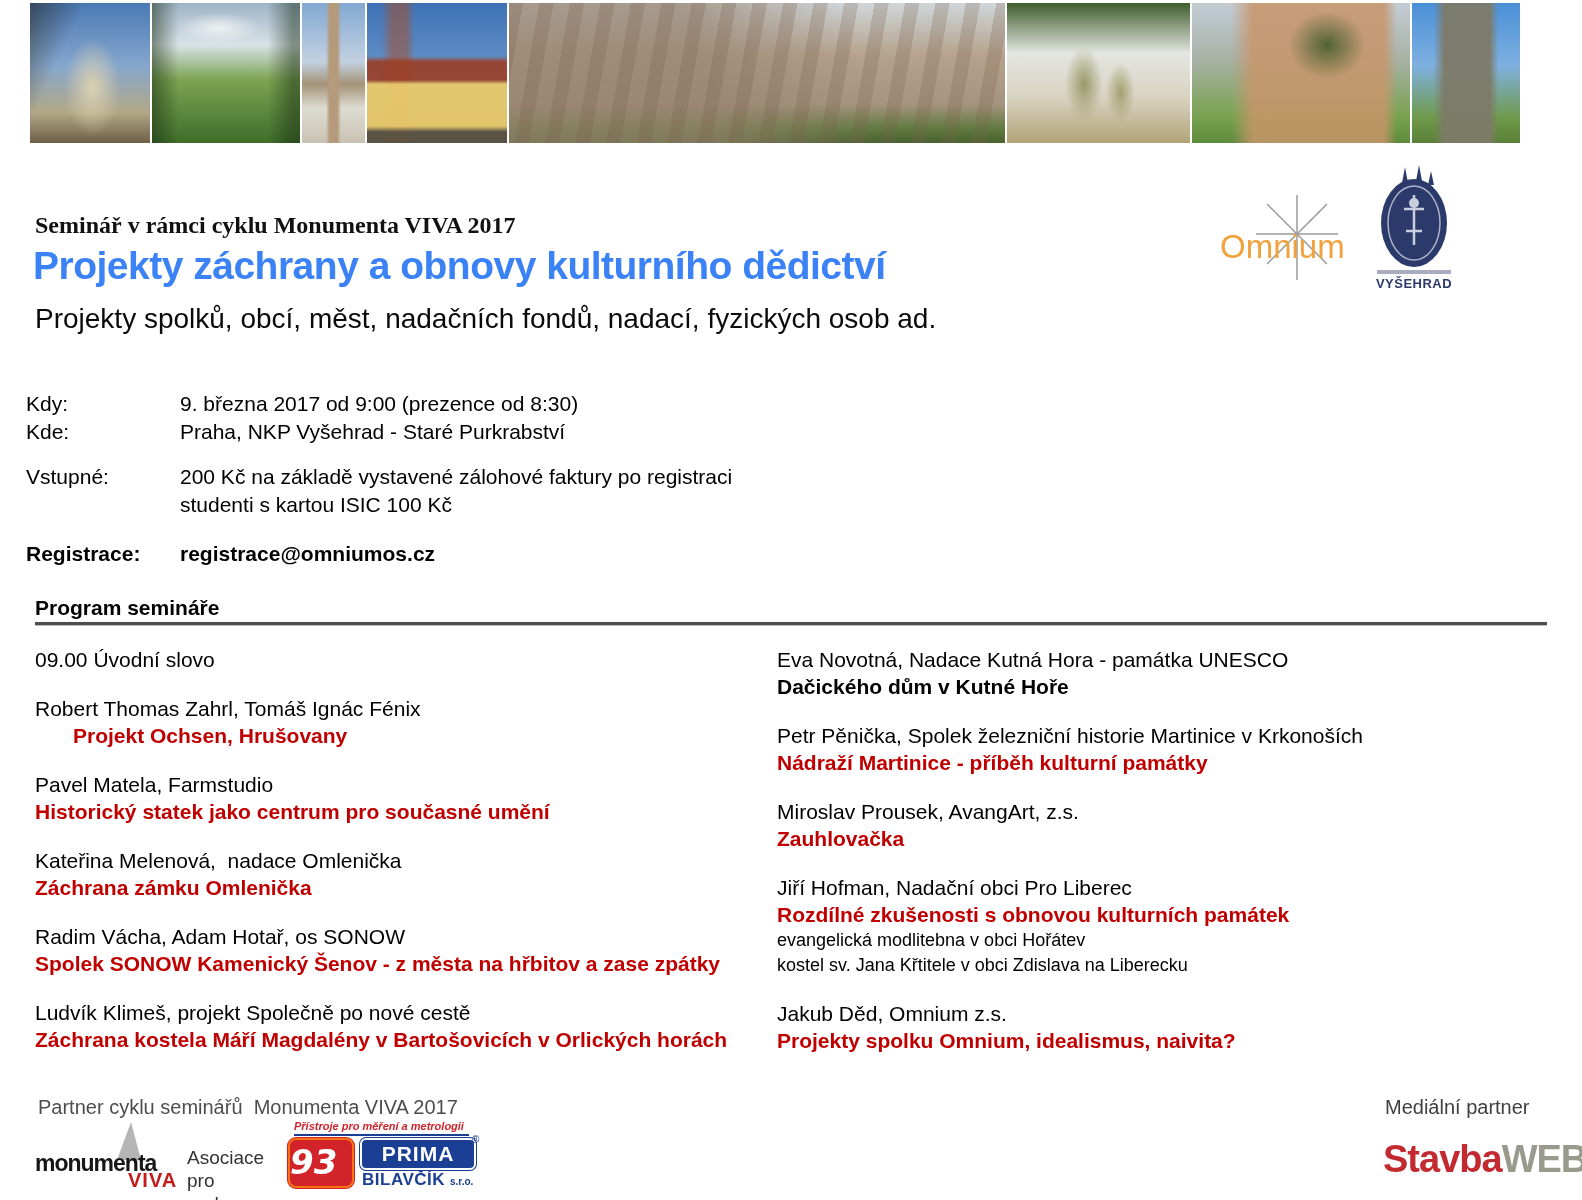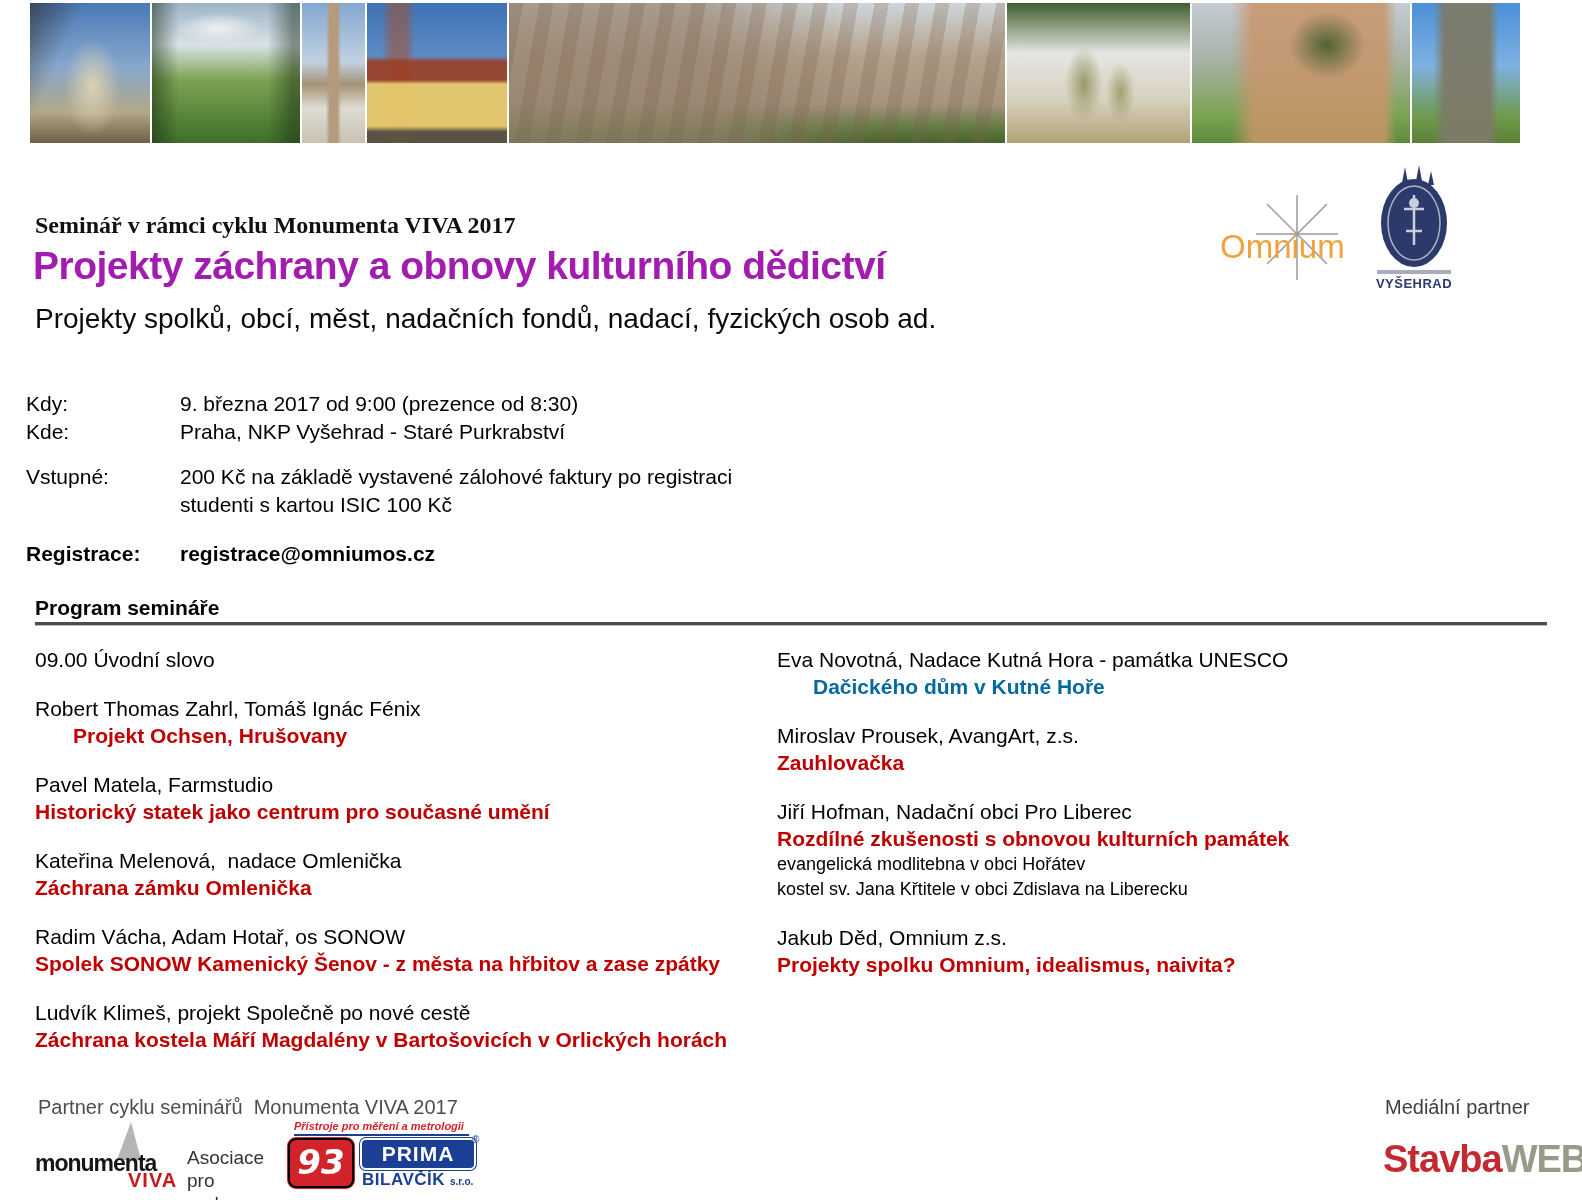--- a/index.html
+++ b/index.html
@@ -84,22 +84,22 @@
   .monviva .shape{position:absolute;left:82px;top:-14px;width:0;height:0;
     border-left:14px solid transparent;border-right:10px solid transparent;border-bottom:38px solid #b5b5b5;}
   .monviva .mword{position:absolute;left:0;top:14px;font-size:23px;font-weight:bold;letter-spacing:-1px;color:#161616;}
   .monviva .vword{position:absolute;left:93px;top:33px;font-size:20px;font-weight:bold;letter-spacing:1px;}
   .monviva .caption{position:absolute;left:152px;top:10px;font-size:19px;line-height:23px;color:#333;}
 
   .prima{position:absolute;left:288px;top:1120px;width:195px;height:75px;}
   .prima .tagline{position:absolute;left:6px;top:0;font-size:11px;font-weight:bold;font-style:italic;
     border-bottom:2px solid #1b3f94;padding-bottom:2px;width:175px;}
   .prima .pb{position:absolute;left:0;top:18px;width:62px;height:46px;border-radius:8px;
-    background:#d2232a;border:2px solid #000000;box-shadow:0 0 0 1px #d2232a;
-    color:#fff;font-size:34px;font-weight:bold;font-style:italic;text-align:center;line-height:44px;
+    background:#d2232a;border:2px solid #f97316;box-shadow:0 0 0 1px #d2232a;
+    color:#fff;font-size:34px;font-weight:bold;font-style:italic;line-height:44px;
     font-family:"DejaVu Sans", sans-serif;}
   .prima .name-box{position:absolute;left:72px;top:18px;width:112px;height:28px;border-radius:6px;
     background:#1b3f94;border:2px solid #fff;box-shadow:0 0 0 1px #1b3f94;
     color:#fff;font-size:21px;font-weight:bold;letter-spacing:1px;text-align:center;line-height:27px;}
   .prima .reg{position:absolute;left:184px;top:14px;font-size:10px;color:#1b3f94;}
   .prima .sub{position:absolute;left:74px;top:50px;font-size:17px;font-weight:bold;color:#1b3f94;letter-spacing:.5px;}
   .prima .sub2{position:absolute;left:162px;top:56px;font-size:10px;font-weight:bold;color:#1b3f94;}
 
   .stavbaweb{position:absolute;left:1383px;top:1138px;font-size:38px;font-weight:bold;letter-spacing:-1px;}
 </style>
@@ -111,21 +111,21 @@
   <div class="photo photo-wetland"></div>
   <div class="photo photo-wintercolumn"></div>
   <div class="photo photo-church"></div>
   <div class="photo photo-ruin"></div>
   <div class="photo photo-gravestones"></div>
   <div class="photo photo-castle"></div>
   <div class="photo photo-monument"></div>
 </div>
 
 <div class="series pre">Seminář v rámci cyklu Monumenta VIVA 2017</div>
-<div class="main-title pre" style="color:#a21caf;">Projekty záchrany a obnovy kulturního dědictví</div>
+<div class="main-title pre" style="color:#3b82f6;">Projekty záchrany a obnovy kulturního dědictví</div>
 <div class="subtitle pre">Projekty spolků, obcí, měst, nadačních fondů, nadací, fyzických osob ad.</div>
 
 <div class="omnium">
   <svg width="150" height="95">
     <g stroke="#9a9a9a" stroke-width="1.5">
       <line x1="79" y1="5" x2="79" y2="90"></line>
       <line x1="38" y1="44" x2="120" y2="44"></line>
       <line x1="49" y1="14" x2="109" y2="74"></line>
       <line x1="109" y1="14" x2="49" y2="74"></line>
     </g>
@@ -185,21 +185,25 @@
   </div>
   <div class="entry">
     <div class="speaker pre">Ludvík Klimeš, projekt Společně po nové cestě</div>
     <div class="talk pre" style="color:#c00000;">Záchrana kostela Máří Magdalény v Bartošovicích v Orlických horách</div>
   </div>
 </div>
 
 <div class="program-col col-right">
   <div class="entry">
     <div class="speaker pre">Eva Novotná, Nadace Kutná Hora - památka UNESCO</div>
-    <div class="talk pre" style="color:#0369a1;margin-left:36px;">Dačického dům v Kutné Hoře</div>
+    <div class="talk pre" style="color:#000000;">Dačického dům v Kutné Hoře</div>
+  </div>
+  <div class="entry">
+    <div class="speaker pre">Petr Pěnička, Spolek železniční historie Martinice v Krkonoších</div>
+    <div class="talk pre" style="color:#c00000;">Nádraží Martinice - příběh kulturní památky</div>
   </div>
   <div class="entry">
     <div class="speaker pre">Miroslav Prousek, AvangArt, z.s.</div>
     <div class="talk pre" style="color:#c00000;">Zauhlovačka</div>
   </div>
   <div class="entry">
     <div class="speaker pre">Jiří Hofman, Nadační obci Pro Liberec</div>
     <div class="talk pre" style="color:#c00000;">Rozdílné zkušenosti s obnovou kulturních památek</div>
     <div class="note pre">evangelická modlitebna v obci Hořátev</div>
     <div class="note pre">kostel sv. Jana Křtitele v obci Zdislava na Liberecku</div>

